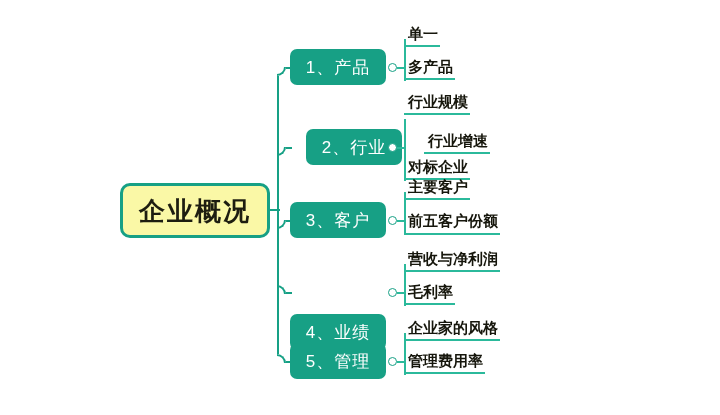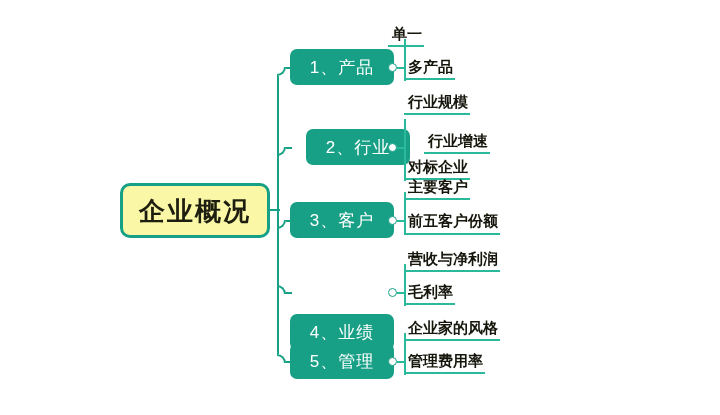--- a/index.html
+++ b/index.html
@@ -26,21 +26,21 @@
     font-weight:bold;
     color:#1d1d10;
     letter-spacing:2px;
     line-height:1;
     white-space:nowrap;
   }
 
   
   .branch-node{
     position:absolute;
-    width:104px;height:36px;
+    width:96px;height:36px;
     background:#17a085;
     border-radius:7px;
     box-sizing:border-box;
     display:flex;align-items:center;justify-content:center;
   }
   .branch-label{
     font-size:17px;
     color:#ffffff;
     letter-spacing:1px;
     line-height:1;
@@ -102,21 +102,21 @@
 
   <div class="elbow elbow-br" style="left:277px;top:67px;"></div>
   <div class="seg seg-h" style="left:286px;top:67px;width:6px;"></div>
   <div class="branch-node" style="left:290px;top:49px;">
     <span class="branch-label">1、产品</span>
   </div>
   <div class="toggle" style="left:388px;top:63px;"></div>
 
   <div class="leaf-stub" style="left:397px;top:67px;width:9px;"></div>
   <div class="leaf-spine" style="left:404px;top:39px;height:42px;"></div>
-  <div class="leaf" style="left:388px;top:24px;">单一</div>
+  <div class="leaf" style="left:404px;top:24px;">单一</div>
   <div class="leaf" style="left:404px;top:57px;">多产品</div>
 
   <div class="elbow elbow-br" style="left:277px;top:147px;"></div>
   <div class="seg seg-h" style="left:286px;top:147px;width:6px;"></div>
   <div class="branch-node" style="left:290px;top:129px;margin-left:16px;">
     <span class="branch-label">2、行业</span>
   </div>
   <div class="toggle" style="left:388px;top:143px;"></div>
 
   <div class="leaf-stub" style="left:397px;top:147px;width:9px;"></div>

